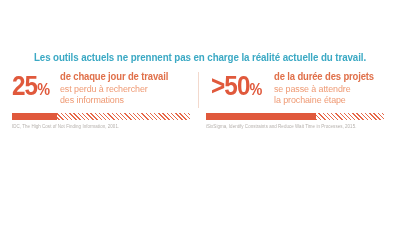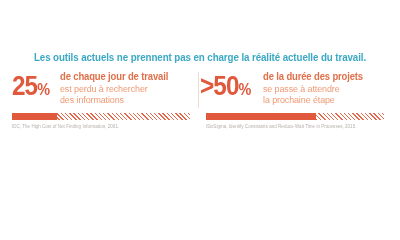--- a/index.html
+++ b/index.html
@@ -91,21 +91,21 @@
   .stat {
     position: relative;
     width: 200px;
     height: 40px;
     display: flex;
     flex-direction: row;
     align-items: flex-start;
     box-sizing: border-box;
   }
   .stat-left  { padding-left: 12px; }
-  .stat-right { padding-left: 0; }
+  .stat-right { padding-left: 11px; }
 
   .divider {
     position: absolute;
     left: 198px;
     top: 72px;
     width: 1px;
     height: 36px;
     background: #f3d9cd;
   }
 

